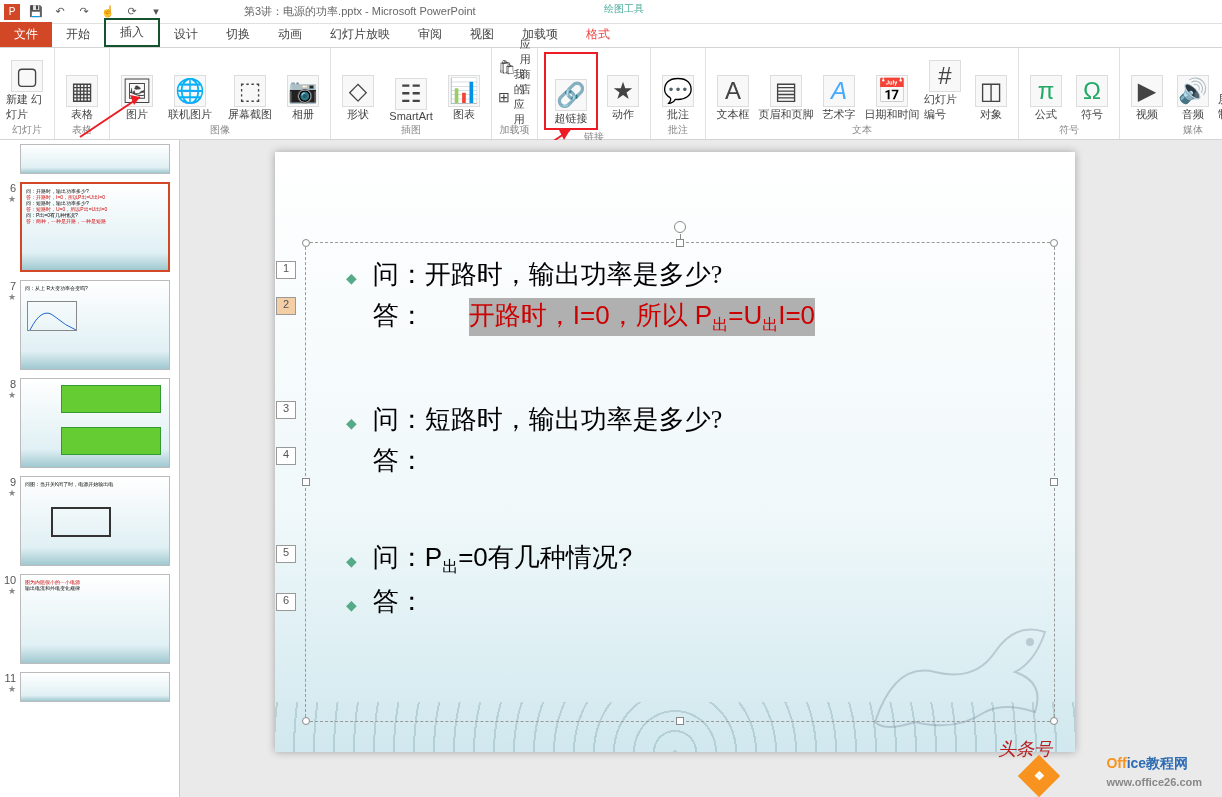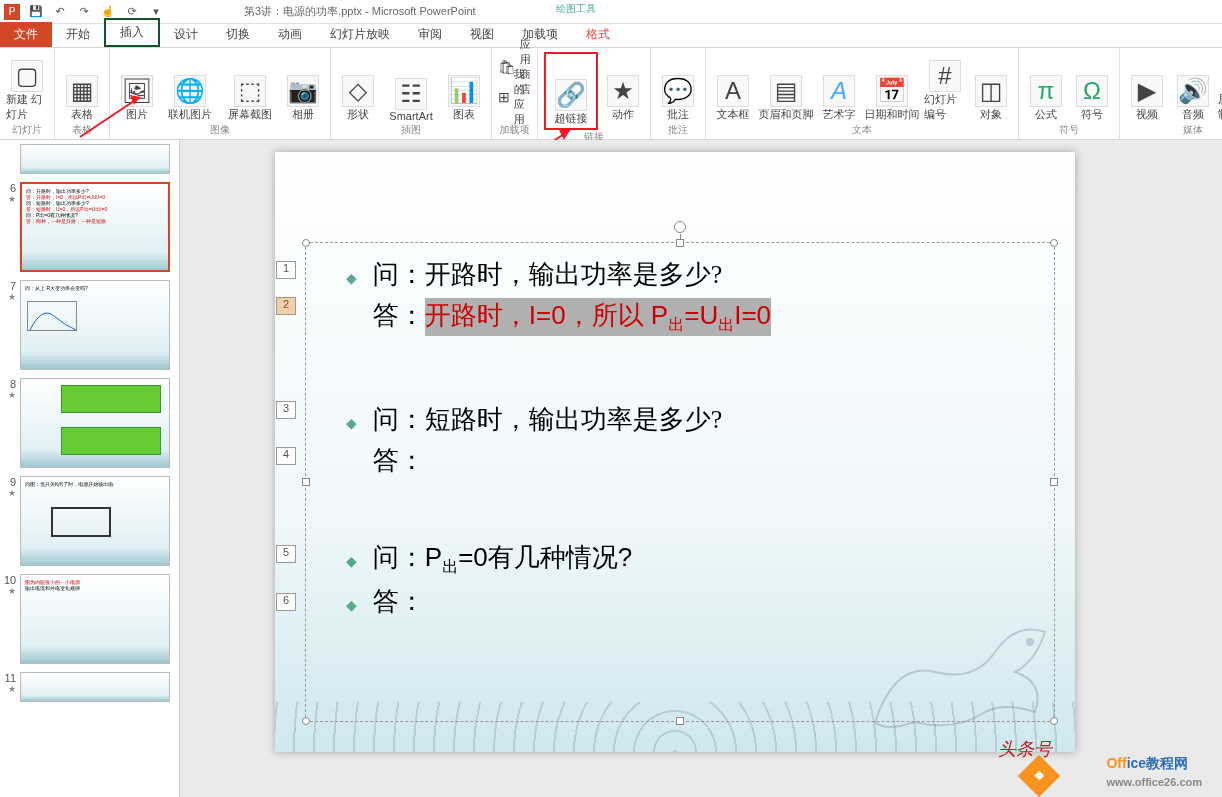--- a/index.html
+++ b/index.html
@@ -2,21 +2,21 @@
 <html><head>
 <meta charset="utf-8">
 <style>
 * { margin:0; padding:0; box-sizing:border-box; font-family:"Microsoft YaHei",sans-serif; }
 body { width:1222px; height:797px; background:#fff; overflow:hidden; position:relative; }
 
 .titlebar { height:24px; background:#fff; display:flex; align-items:center; font-size:11px; padding-left:4px; border-bottom:1px solid #e0e0e0;}
 .qat { display:flex; gap:8px; align-items:center; }
 .qat-icon { width:16px; height:16px; display:flex; align-items:center; justify-content:center; color:#555;}
 .doc-title { margin-left:80px; color:#666; }
-.extra-tab { position:absolute; left:556px; top:2px; color:#888; font-size:11px;}
+.extra-tab { position:absolute; left:604px; top:2px; color:#888; font-size:11px;}
 .extra-tab div:first-child { color:#4a9; font-size:10px;}
 
 .tabs { height:24px; background:#fff; display:flex; align-items:flex-end; border-bottom:1px solid #d4d4d4;}
 .tab { padding:4px 14px; font-size:12px; color:#444; cursor:pointer; }
 .tab.file { background:#d24726; color:#fff; }
 .tab.insert { border:2px solid #14532d; }
 .tab.format { color:#ef4444;}
 
 .ribbon { height:92px; background:#fff; border-bottom:1px solid #d4d4d4; display:flex; }
 .rgroup { border-right:1px solid #e0e0e0; padding:4px 6px 2px; display:flex; flex-direction:column; align-items:center; justify-content:space-between;}
@@ -48,21 +48,21 @@
 .rot::after{content:"";position:absolute;left:50%;top:12px;width:1px;height:10px;background:#888;}
 
 .animnum{position:absolute;left:-30px;width:20px;height:18px;border:1px solid #999;background:#fff;font-size:11px;text-align:center;color:#555;}
 .animnum.sel{background:#f4cfa6;}
 
 .line { display:flex; align-items:baseline; padding-left:40px; margin-bottom:6px;}
 .bullet{color:#5a8;margin-right:16px;font-size:14px;}
 .qa-label{font-size:26px;font-family:"KaiTi",serif;}
 .qa-text{font-size:26px;font-family:"KaiTi",serif;}
 .qa-text.red{color:#c00;}
-.qa-text.hl{background:#b0b0b0;}
+.qa-text.hl{background:#b0b0b0;margin-left:44px;}
 .sub{font-size:16px;vertical-align:sub;}
 
 .waves{position:absolute;bottom:0;left:0;right:0;height:50px;background:repeating-radial-gradient(circle at 50% 100%,#88aab2 0,#88aab2 2px,transparent 2px,transparent 20px);opacity:.4;}
 .dragon{position:absolute;bottom:10px;right:10px;width:220px;height:140px;opacity:.3;overflow:hidden;}
 .dragon svg{width:100%;height:100%;}
 
 .arrow1{position:absolute;left:70px;top:87px;width:80px;height:60px;pointer-events:none;}
 .arrow2{position:absolute;left:440px;top:120px;width:140px;height:100px;pointer-events:none;}
 
 .watermark{position:absolute;right:20px;bottom:8px;font-size:14px;color:#2e6db4;font-weight:bold;}

